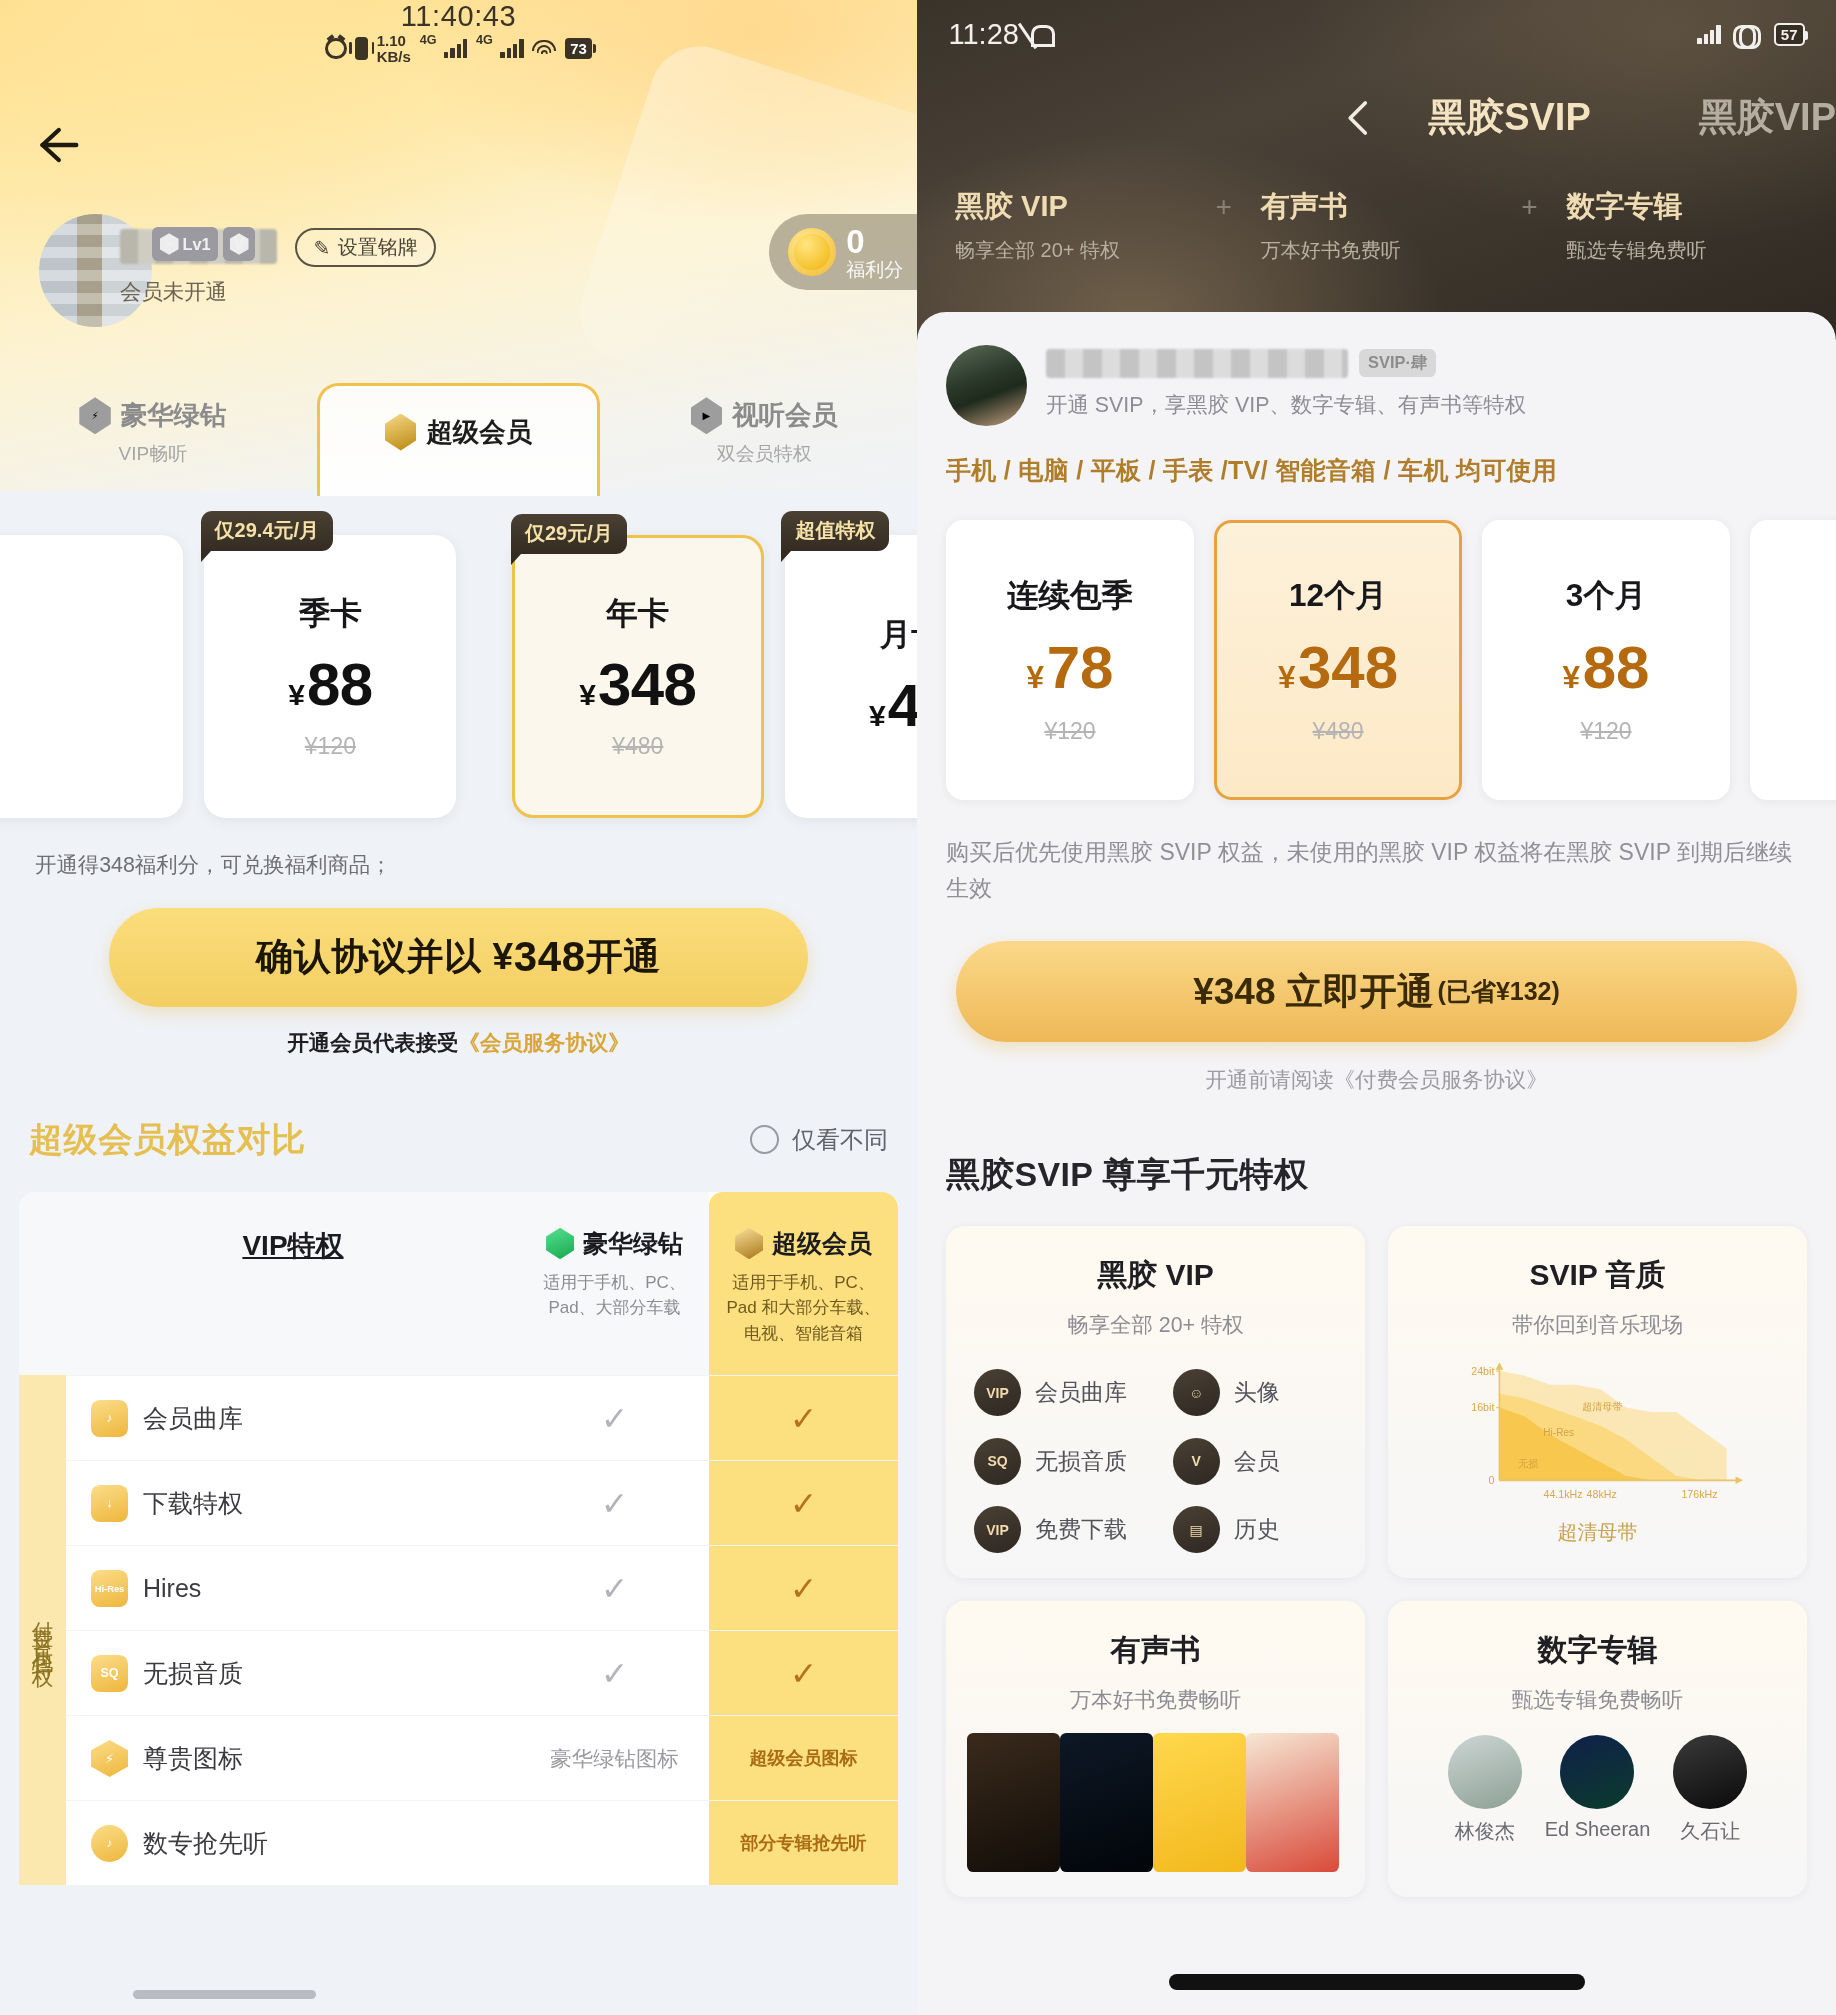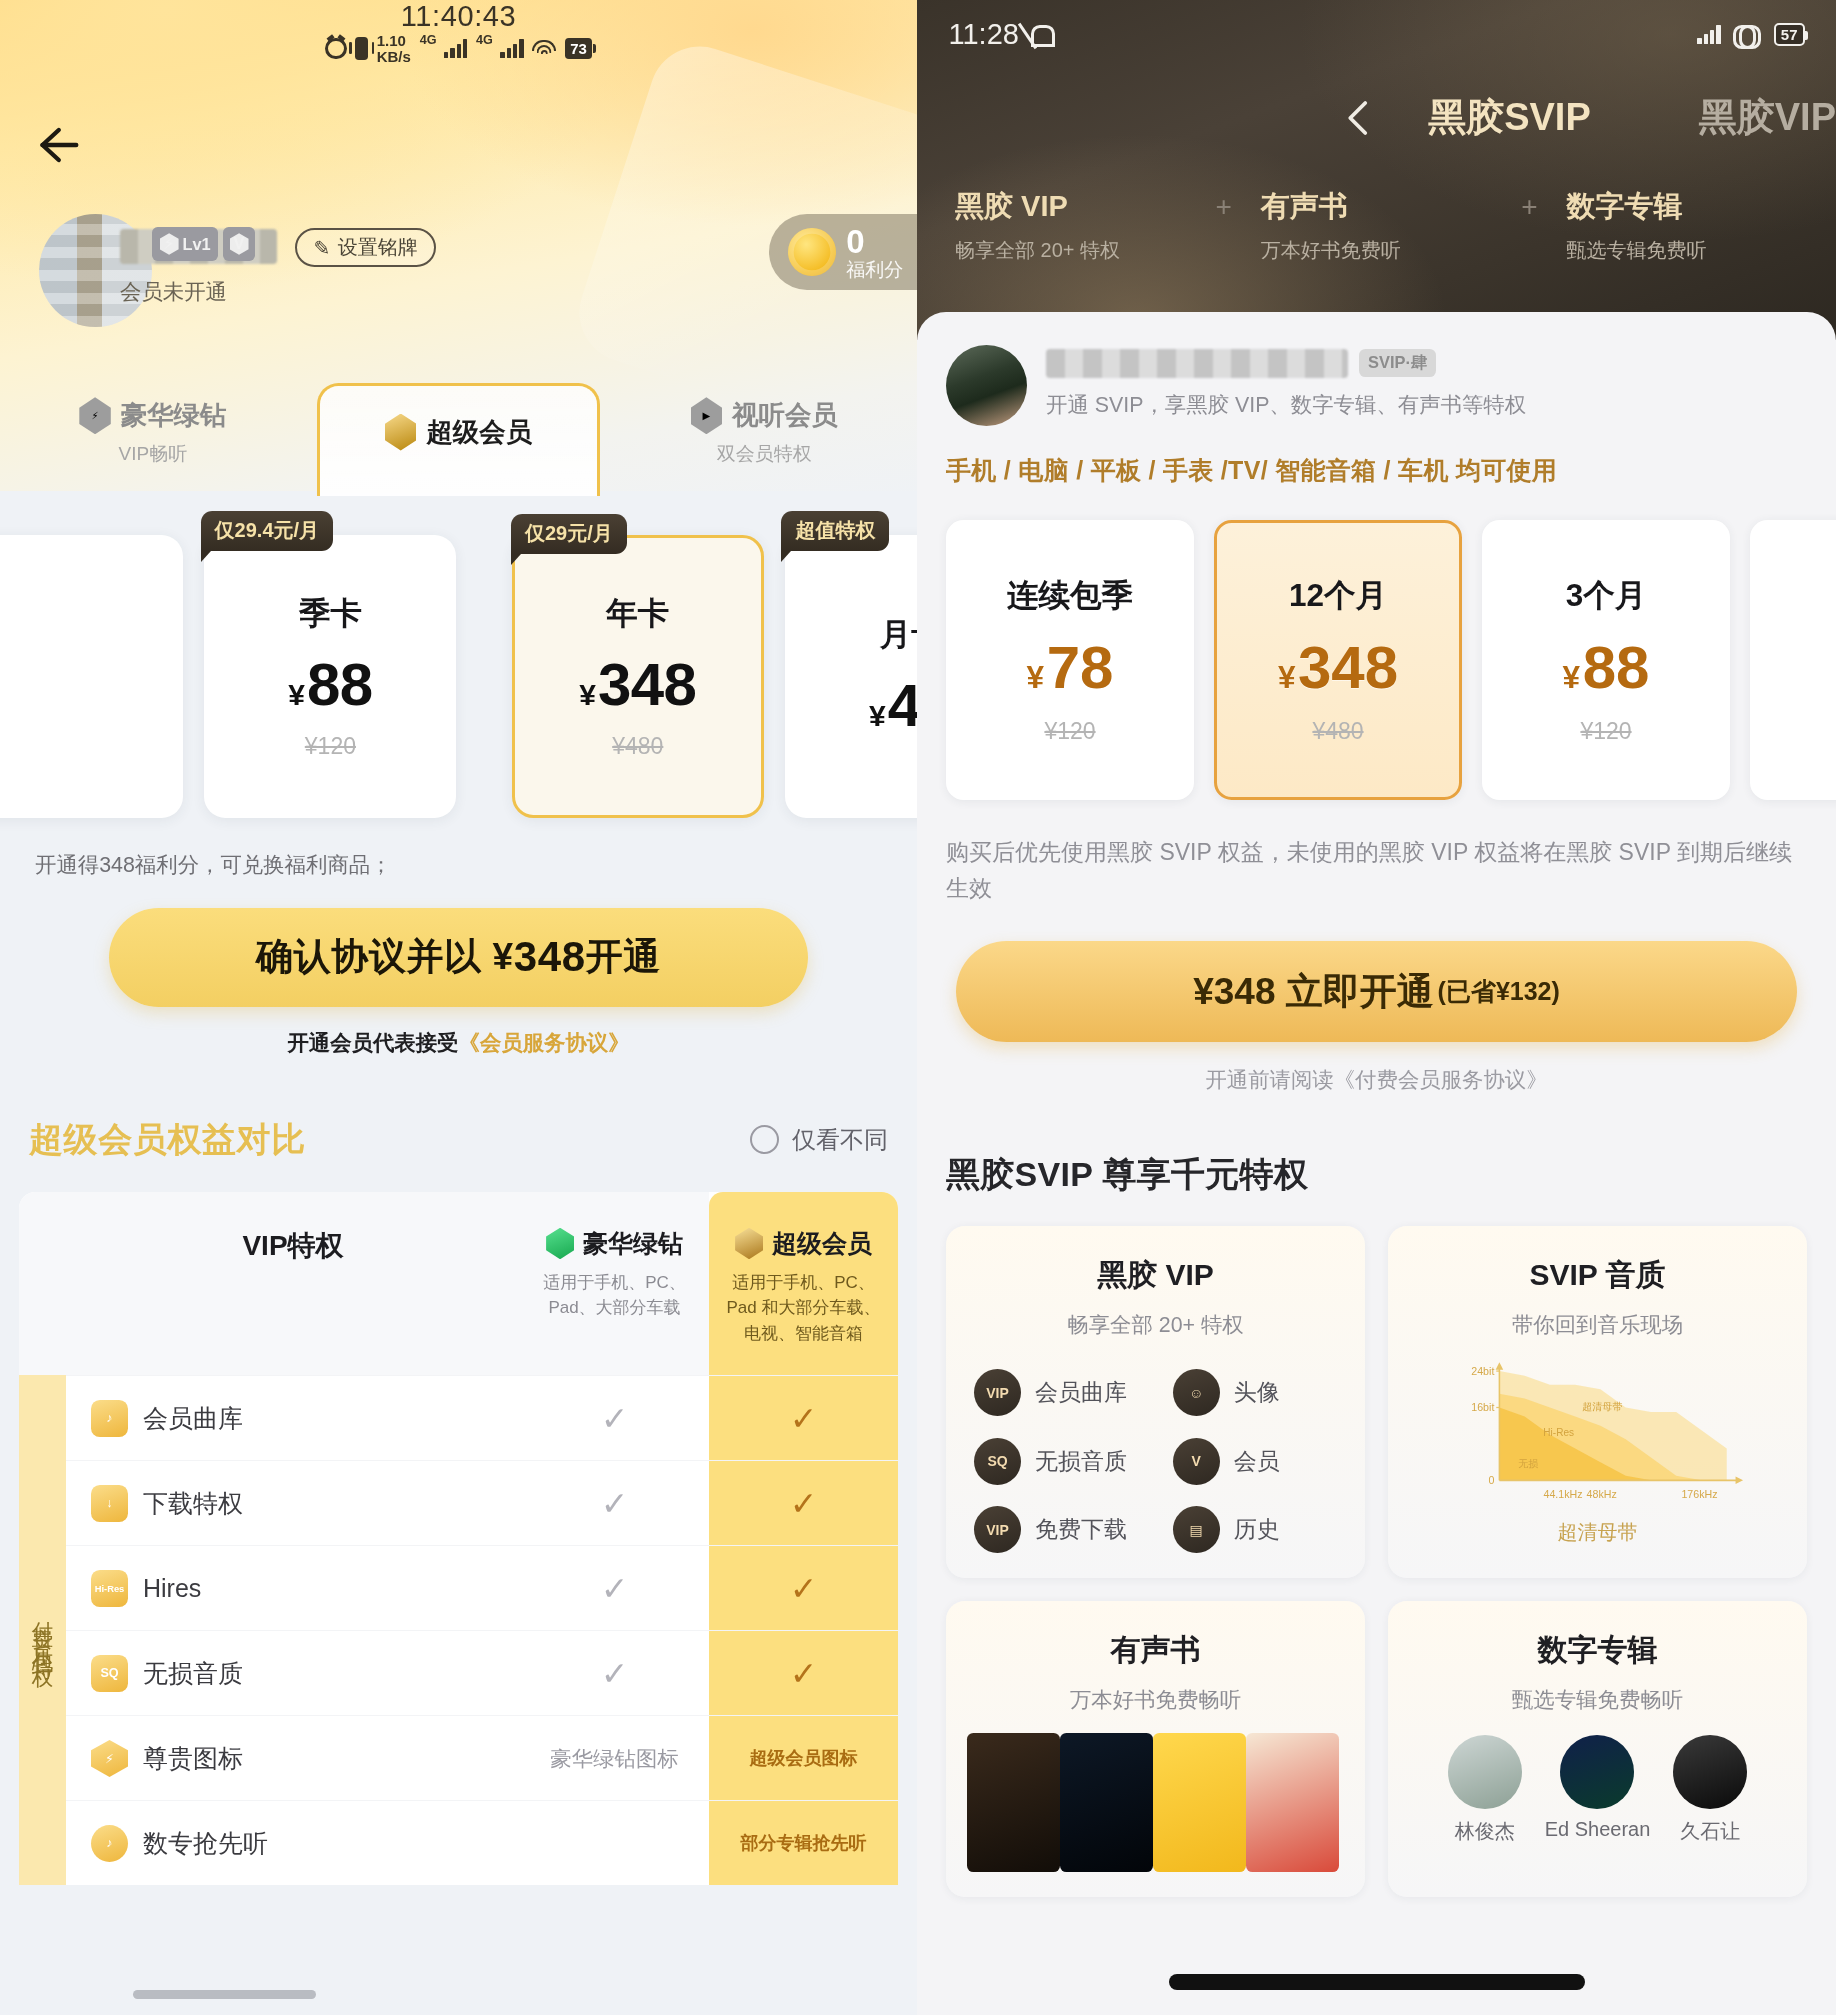--- a/index.html
+++ b/index.html
@@ -135,21 +135,21 @@
   .cmp-row{display:flex;}
   .c0{width:47px;background:#fbe8ae;display:flex;align-items:center;justify-content:center;}
   .c0 .vtxt{writing-mode:vertical-rl;font-size:21.4px;color:#8d7425;letter-spacing:7.6px;padding:12.6px 0;}
   .c1{flex:1;}
   .c2{width:189px;}
   .c3{width:189px;background:#fcdf7f;}
   .hdr .c1,.hdr .c2{background:#f7f8fa;}
   .hdr .c0{background:#f7f8fa;}
   .hdr .c3{background:#fcdf7f;border-radius:14px 14px 0 0;}
   .hdr-cell{padding:35px 11.3px 29px 11.3px;text-align:center;}
-  .hdr-cell .hc-title{font-size:28px;font-weight:700;color:#1c1c20;}
+  .hdr-cell .hc-title{font-size:28px;font-weight:700;color:#1c1c20;text-decoration:underline;}
   .hdr-cell .hc-brand{display:flex;align-items:center;justify-content:center;gap:8.8px;font-size:25px;font-weight:800;color:#1c1c20;margin-bottom:10px;}
   .hdr-cell .hc-sub{font-size:17px;color:#8b8b92;line-height:1.5;}
   .hdr-cell.gold .hc-sub{color:#6f5a1d;}
   .dia-sm{width:28px;height:31.5px;clip-path:polygon(50% 0,100% 28%,100% 72%,50% 100%,0 72%,0 28%);}
   .dia-green{background:linear-gradient(160deg,#57e08f,#17a84f);}
   .dia-gold{background:linear-gradient(160deg,#f8e098,#a9761a);}
 
   .frow{display:flex;align-items:center;min-height:84px;border-top:1.3px solid #f3f4f6;}
   .frow .c1{display:flex;align-items:center;gap:15px;padding-left:25px;}
   .frow .c2,.frow .c3{display:flex;align-items:center;justify-content:center;height:84px;}

